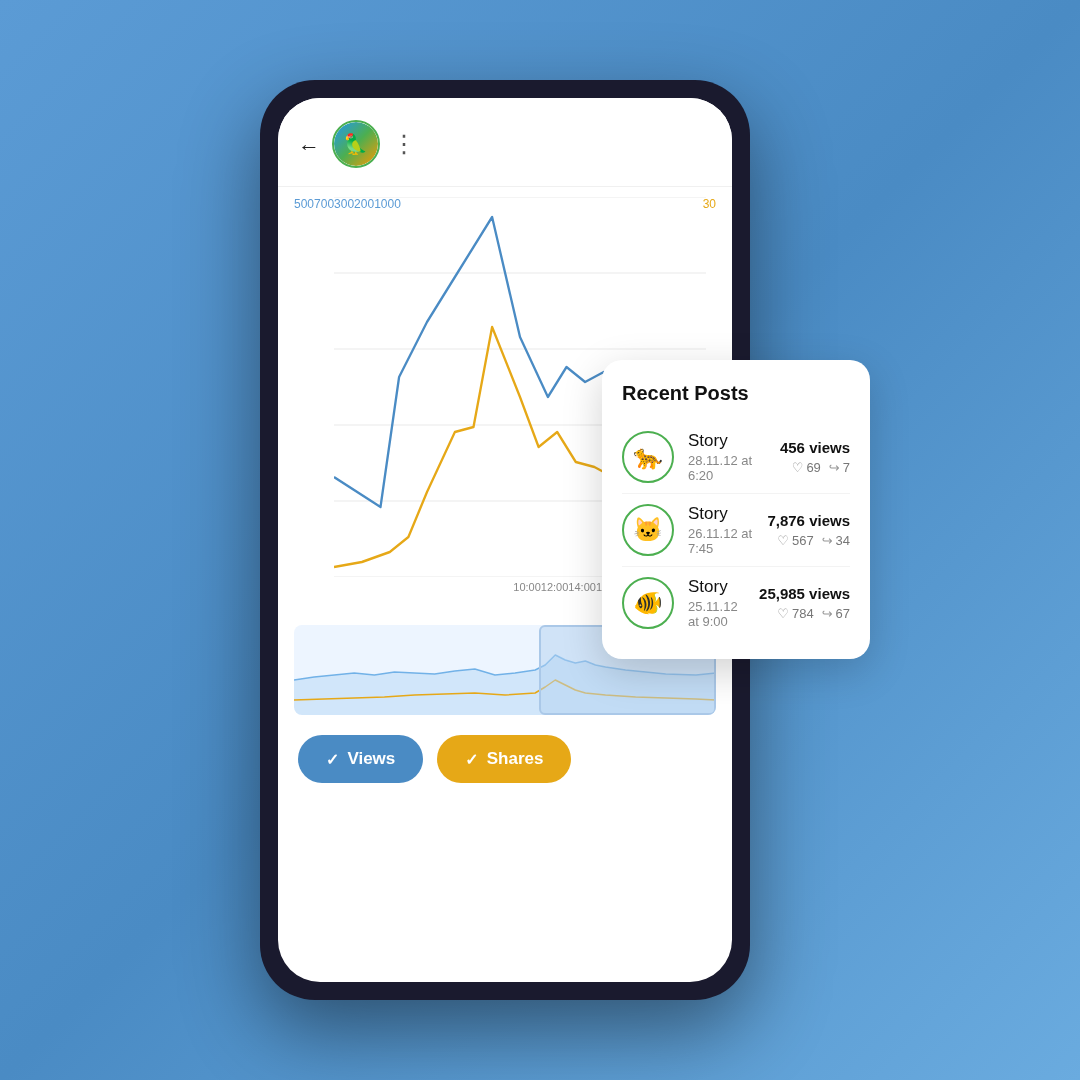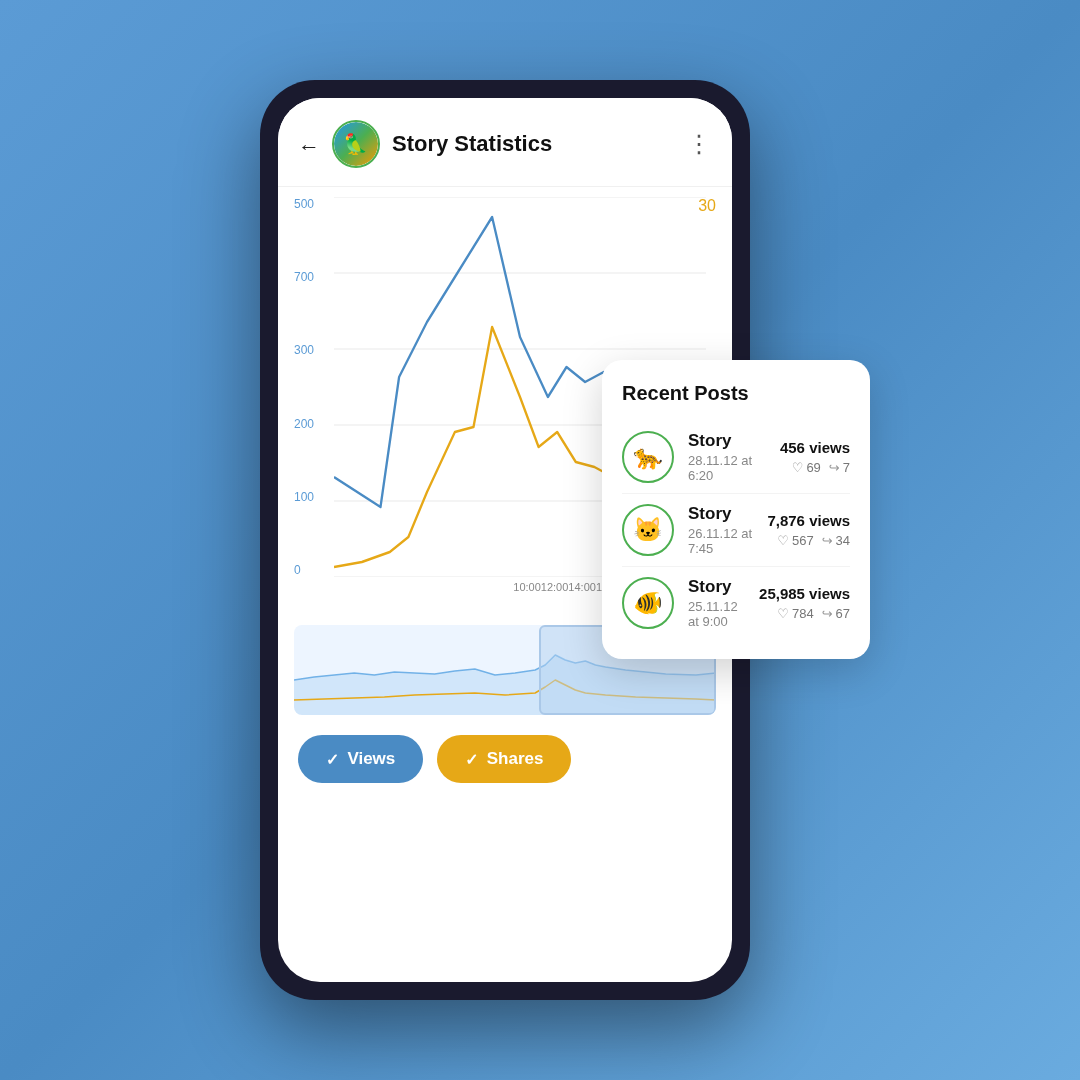--- a/index.html
+++ b/index.html
@@ -92,33 +92,33 @@
       position: relative;
       padding: 10px 16px 0 16px;
       height: 430px;
       background: #fff;
     }
     .chart-y-labels {
       position: absolute;
       left: 16px;
       top: 10px;
       display: flex;
-      flex-direction: column;
+      flex-direction: row;
       justify-content: space-between;
       height: 380px;
     }
     .chart-y-label {
       font-size: 12px;
       color: #5b9bd5;
       font-weight: 500;
     }
     .chart-y-label-right {
       position: absolute;
       right: 16px;
-      font-size: 16px;
+      font-size: 12px;
       color: #e6a817;
       font-weight: 500;
     }
     .chart-y-label-right.top { top: 10px; }
     .chart-y-label-right.bottom { bottom: 38px; }
 
     .chart-svg-wrapper {
       margin-left: 40px;
       margin-right: 10px;
       height: 380px;
@@ -227,21 +227,21 @@
       display: flex;
       align-items: center;
       justify-content: center;
       font-size: 24px;
     }
     .post-info {
       flex: 1;
     }
     .post-title {
       font-size: 17px;
-      font-weight: 700;
+      font-weight: 400;
       color: #111;
     }
     .post-date {
       font-size: 13px;
       color: #888;
       margin-top: 2px;
     }
     .post-stats {
       text-align: left;
     }
@@ -280,21 +280,20 @@
 
   <div class="phone-shell"></div>
 
   <div class="phone-screen">
 
     <div class="header">
       <span class="back-btn">←</span>
       <div class="avatar-ring">
         <div class="avatar-img">🦜</div>
       </div>
-      <span class="header-title">Story Statistics</span>
       <span class="more-btn">⋮</span>
     </div>
 
     <div class="chart-area">
 
       <div class="chart-y-labels">
         <span class="chart-y-label">500</span>
         <span class="chart-y-label">700</span>
         <span class="chart-y-label">300</span>
         <span class="chart-y-label">200</span>

